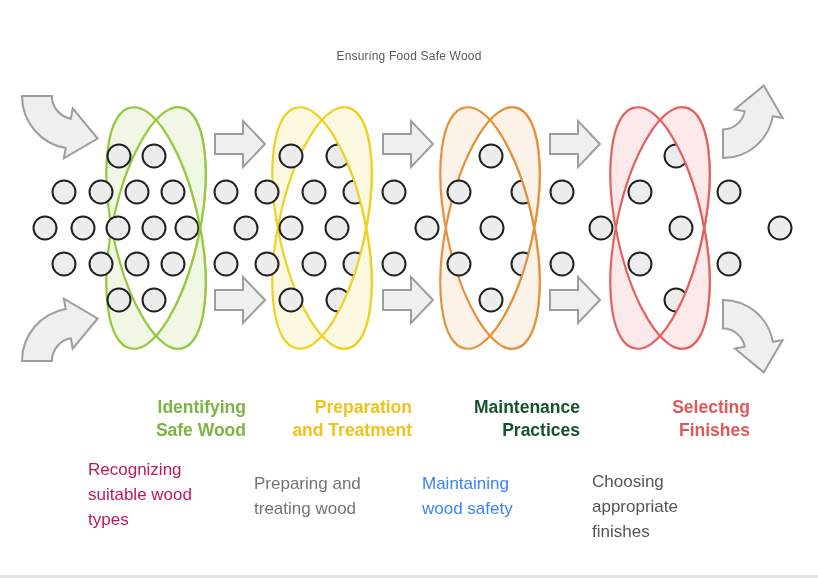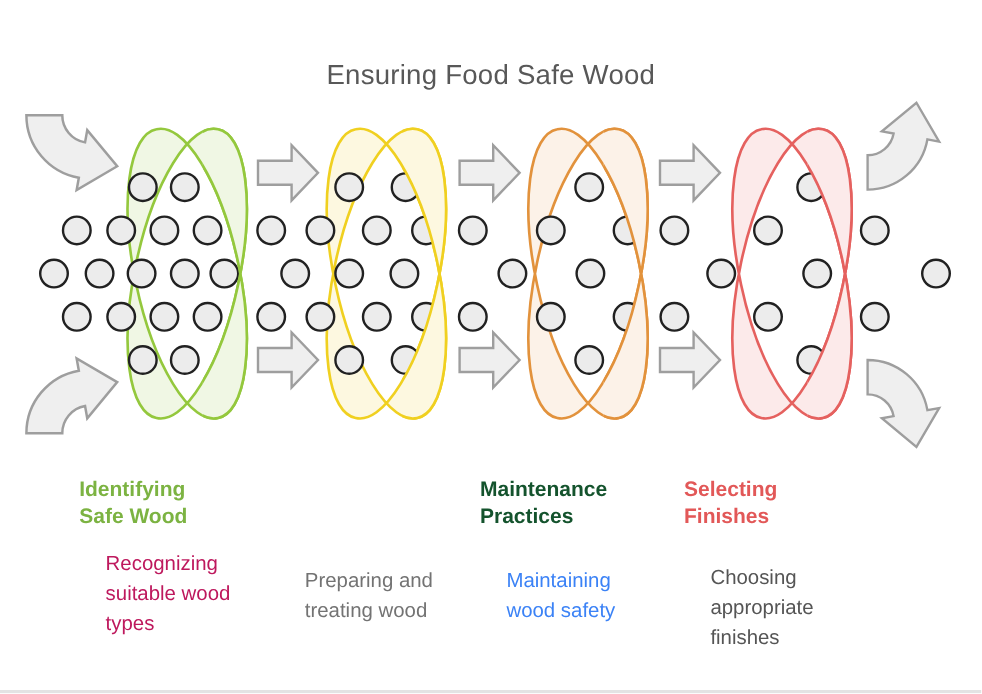--- a/index.html
+++ b/index.html
@@ -3,24 +3,24 @@
 <meta charset="utf-8">
 <style>
   html,body{margin:0;padding:0;background:#fff;}
   .canvas{
     position:relative;width:818px;height:578px;background:#ffffff;
     font-family:"Liberation Sans",sans-serif;overflow:hidden;
   }
   #diagram{position:absolute;left:0;top:0;}
   .page-title{
     position:absolute;top:49px;left:0;width:818px;text-align:center;
-    font-size:23px;letter-spacing:.2px;
+    font-size:12px;letter-spacing:.2px;
   }
   .stage-heading{
-    position:absolute;top:396px;width:180px;text-align:left;
+    position:absolute;top:396px;width:180px;text-align:right;
     font-weight:bold;font-size:17.5px;line-height:23px;white-space:pre-line;
   }
   .stage-desc{
     position:absolute;font-size:17px;line-height:25px;white-space:pre-line;
   }
   .sh0{left:66px}.sh1{left:232px}.sh2{left:400px}.sh3{left:570px}
   .sd0{left:88px;top:457px}
   .sd1{left:254px;top:471px}
   .sd2{left:422px;top:471px}
   .sd3{left:592px;top:457px}
@@ -126,20 +126,22 @@
       <g>
         <path d="M 181.6 107.7 A 43 123 12 1 1 130.4 348.3 A 43 123 12 1 1 181.6 107.7 Z M 130.4 107.7 A 43 123 -12 1 1 181.6 348.3 A 43 123 -12 1 1 130.4 107.7 Z" fill-rule="evenodd" fill="#F0F7E4" stroke="#94C83D" stroke-width="2.2" clip-path="url(#clipR0)"></path>
         <path d="M 347.6 107.7 A 43 123 12 1 1 296.4 348.3 A 43 123 12 1 1 347.6 107.7 Z M 296.4 107.7 A 43 123 -12 1 1 347.6 348.3 A 43 123 -12 1 1 296.4 107.7 Z" fill-rule="evenodd" fill="#FDF8E0" stroke="#F0D020" stroke-width="2.2" clip-path="url(#clipR1)"></path>
         <path d="M 515.6 107.7 A 43 123 12 1 1 464.4 348.3 A 43 123 12 1 1 515.6 107.7 Z M 464.4 107.7 A 43 123 -12 1 1 515.6 348.3 A 43 123 -12 1 1 464.4 107.7 Z" fill-rule="evenodd" fill="#FCF2E8" stroke="#E2923C" stroke-width="2.2" clip-path="url(#clipR2)"></path>
         <path d="M 685.6 107.7 A 43 123 12 1 1 634.4 348.3 A 43 123 12 1 1 685.6 107.7 Z M 634.4 107.7 A 43 123 -12 1 1 685.6 348.3 A 43 123 -12 1 1 634.4 107.7 Z" fill-rule="evenodd" fill="#FCEAEA" stroke="#E5615F" stroke-width="2.2" clip-path="url(#clipR3)"></path>
       </g>
     </svg>
 
   <div class="stage-heading sh0" style="color: rgb(124, 179, 66);">Identifying
 Safe Wood</div>
+  <div class="stage-heading sh1" style="color: rgb(239, 195, 25);">Preparation
+and Treatment</div>
   <div class="stage-heading sh2" style="color: #14532d;">Maintenance
 Practices</div>
   <div class="stage-heading sh3" style="color: rgb(226, 88, 88);">Selecting
 Finishes</div>
 
   <div class="stage-desc sd0" style="color: #be185d;">Recognizing
 suitable wood
 types</div>
   <div class="stage-desc sd1" style="color: #737373;">Preparing and
 treating wood</div>

